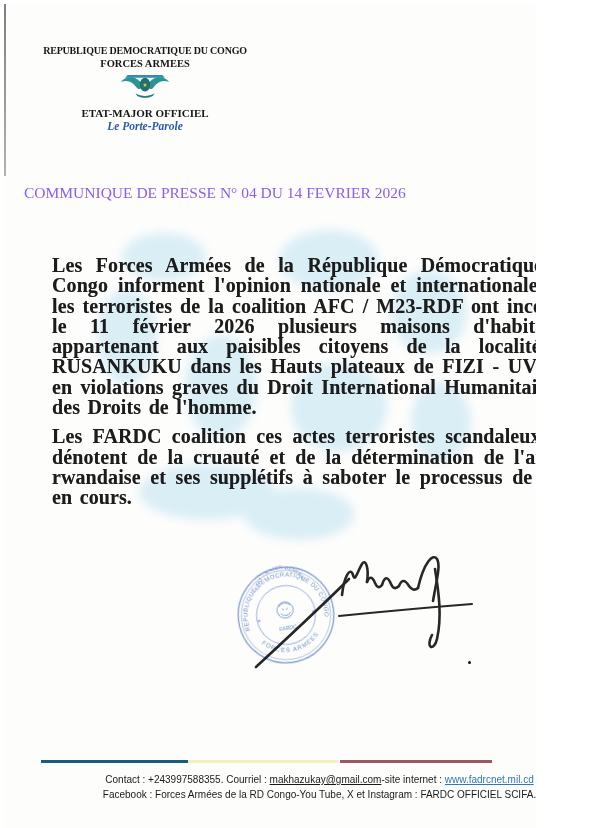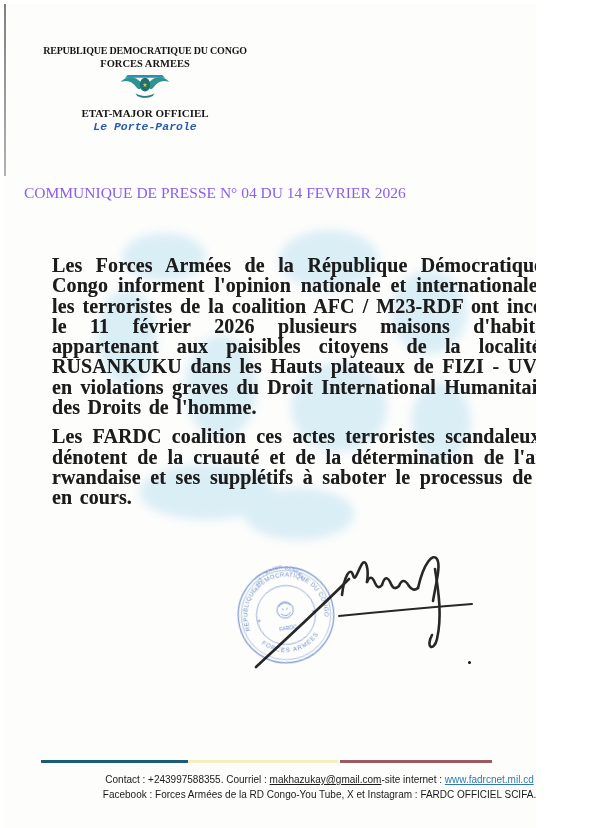--- a/index.html
+++ b/index.html
@@ -15,21 +15,21 @@
   .scan-mark-tr{left:596px;top:54px;width:2px;height:7px;background:#777;opacity:.6;}
   .smudge{background:#262626;border-radius:50%;}
   
   .watermark{left:85px;top:218px;filter:blur(5px);opacity:.75;}
   
   .hdr-block{left:25px;top:41px;width:232px;text-align:center;}
   .hdr-l1{font-size:10px;font-weight:bold;letter-spacing:-0.2px;color:#161616;}
   .hdr-l2{font-size:10.5px;font-weight:bold;margin-top:2px;color:#161616;}
   .emblem-wrap{margin:3px auto 0 auto;width:52px;height:27px;}
   .hdr-l3{font-size:11px;font-weight:bold;margin-top:8px;color:#161616;}
-  .hdr-l4{font-size:11.5px;font-weight:bold;font-style:italic;margin-top:1px;font-family:Liberation Mono, monospace;}
+  .hdr-l4{font-size:11.5px;font-weight:bold;font-style:italic;margin-top:1px;}
   
   .title{left:20px;top:180px;width:525px;text-align:left;font-size:15.5px;font-weight:normal;color:#8b5cf6;}
   
   .bodytext{left:48px;top:251px;width:527px;font-size:20px;line-height:20.3px;font-weight:bold;}
   .bodytext p{margin:0 0 9px 0;text-align:justify;word-spacing:2.4px;letter-spacing:.1px;color:#1c1c1c;text-shadow:0 0 .4px rgba(20,20,20,.45);}
   
   .stamp{left:216px;top:545px;width:132px;height:132px;transform:rotate(-10deg);filter:blur(.45px);opacity:.88;}
   .sig-scrawl{left:230px;top:545px;}
   .sig-block{left:299px;top:595px;width:210px;text-align:center;font-size:15px;line-height:19.5px;color:#181818;text-shadow:0 0 .4px rgba(20,20,20,.4);}
   .ink-dot{left:464px;top:657px;width:3px;height:3px;background:#111;border-radius:50%;}

